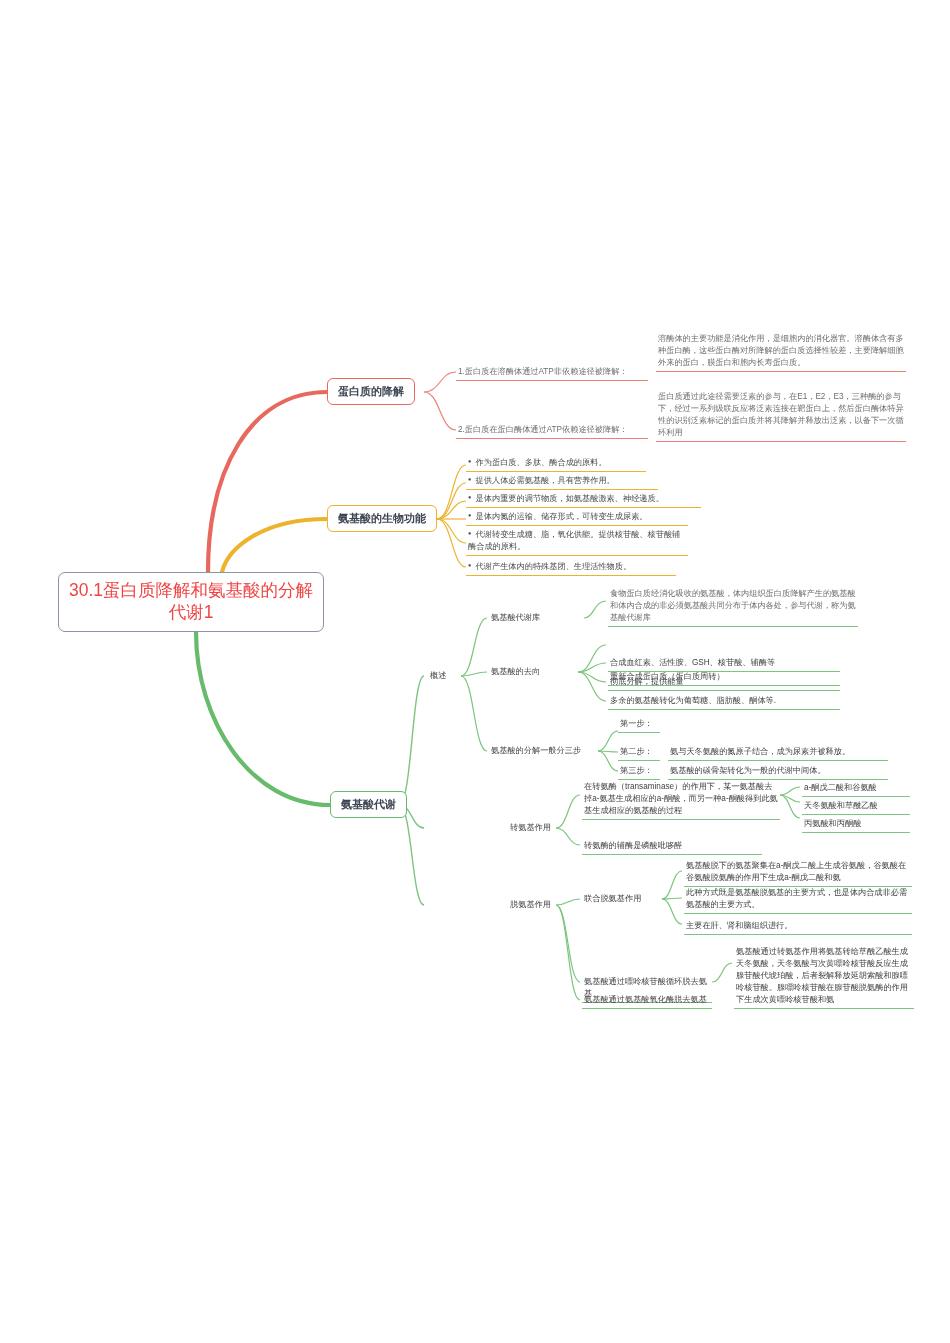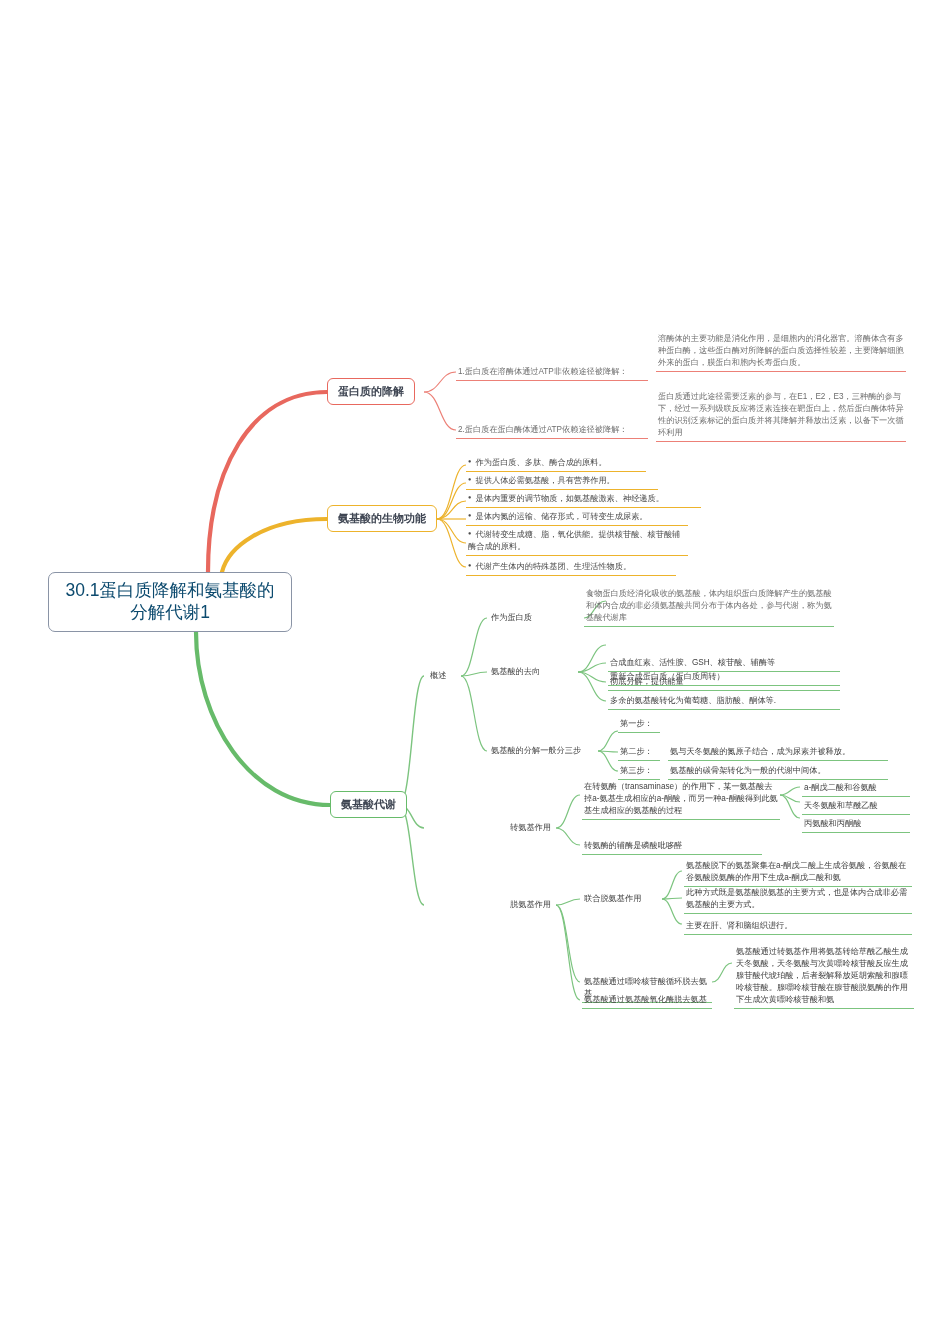--- a/index.html
+++ b/index.html
@@ -8,24 +8,24 @@
     width:950px;height:1343px;position:relative;overflow:hidden;
     color:#444;
   }
   #canvas{position:absolute;left:0;top:0;width:950px;height:1343px;}
   svg.links{position:absolute;left:0;top:0;width:950px;height:1343px;pointer-events:none;}
 
   .node{position:absolute;box-sizing:border-box;}
 
   
   .root{
-    left:48px;top:572px;width:244px;height:60px;
+    left:58px;top:572px;width:266px;height:60px;
     border:1.6px solid #8a94a6;border-radius:7px;background:#fff;
     display:flex;align-items:center;justify-content:center;text-align:center;
-    font-size:17.5px;color:#0c4a6e;line-height:1.25;padding:0 8px;
+    font-size:17.5px;color:#ef4444;line-height:1.25;padding:0 8px;
   }
 
   
   .l1{
     border-width:1.3px;border-style:solid;border-radius:6px;background:#fff;
     display:flex;align-items:center;justify-content:center;
     font-size:11px;font-weight:bold;color:#3f4653;padding:5px 10px;
     white-space:nowrap;
   }
   .l1.red{border-color:#e8685e;}
@@ -154,23 +154,23 @@
 
   <div class="node l1 green" style="left:330px;top:791px;">
     <span>氨基酸代谢</span>
   </div>
 
   <div class="node leaf plain blk" style="left:428px;top:668px;width:36px;">
     <span>概述</span>
   </div>
 
   <div class="node leaf plain blk" style="left:489px;top:610px;width:92px;">
-    <span>作为蛋白质</span>
-  </div>
-  <div class="node leaf u-green gray" style="left:584px;top:586px;width:250px;">
+    <span>氨基酸代谢库</span>
+  </div>
+  <div class="node leaf u-green gray" style="left:608px;top:586px;width:250px;">
     <span>食物蛋白质经消化吸收的氨基酸，体内组织蛋白质降解产生的氨基酸和体内合成的非必须氨基酸共同分布于体内各处，参与代谢，称为氨基酸代谢库</span>
   </div>
 
   <div class="node leaf plain blk" style="left:489px;top:664px;width:86px;">
     <span>氨基酸的去向</span>
   </div>
   <div class="node leaf u-green blk" style="left:608px;top:637px;width:232px;margin-top:32px;">
     <span>重新合成蛋白质（蛋白质周转）</span>
   </div>
   <div class="node leaf u-green blk" style="left:608px;top:655px;width:232px;">

